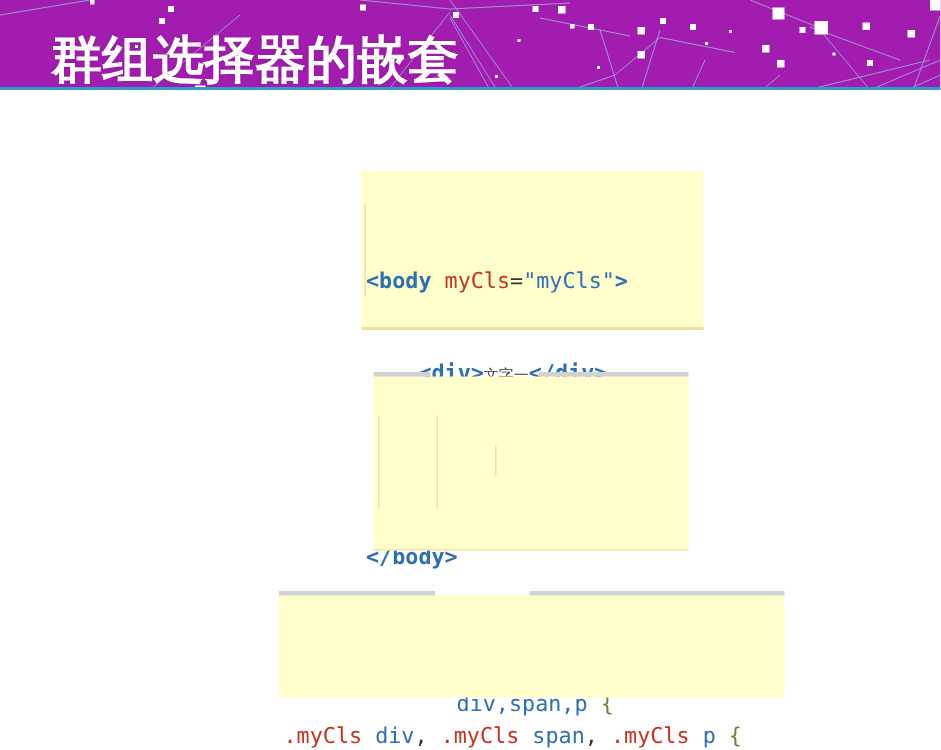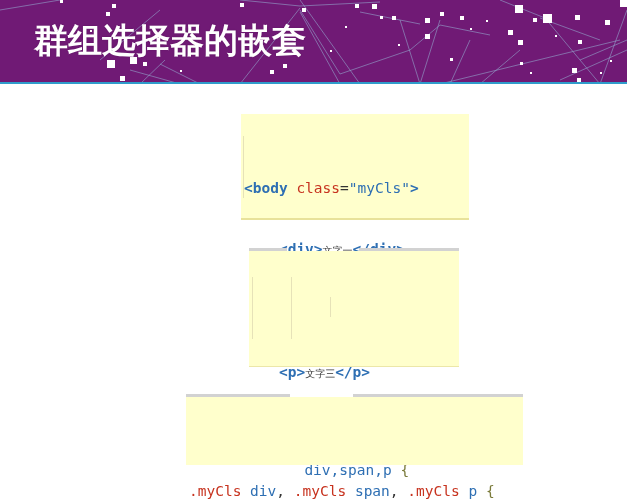--- a/index.html
+++ b/index.html
@@ -1,21 +1,21 @@
 <!DOCTYPE html>
 <html><head>
   <meta charset="utf-8">
   <style>
     * { margin: 0; padding: 0; box-sizing: border-box; }
     html, body { width: 627px; height: 500px; background: #ffffff; overflow: hidden; }
     body { position: relative; font-family: "DejaVu Sans", sans-serif; }
 
     .header {
-      position: absolute; left: 0; top: 0; width: 627px; height: 84px;
-      background: #701a75;
+      position: absolute; left: 0; top: 0; width: 627px; height: 60px;
+      background: #a21caf;
       overflow: hidden;
       border-bottom: 2px solid #2f9ccb;
     }
     .header svg.net { position: absolute; left: 0; top: 0; }
     .header .title {
       position: absolute; left: 34px; top: 18px;
       color: #ffffff;
       font-family: "DejaVu Sans", sans-serif;
       font-size: 34px; font-weight: bold;
       letter-spacing: 0px;
@@ -128,24 +128,23 @@
       <rect x="180" y="70" width="2" height="2"></rect>
       <rect x="330" y="50" width="2" height="2"></rect>
       <rect x="398" y="44" width="2" height="2"></rect>
     </g>
   </svg>
   <div class="title">群组选择器的嵌套</div>
 </div>
 
 <div class="codebox" id="box1">
   <div class="guide" style="left:2px; top:22px; height:62px;"></div>
-  <div class="line"><span class="c-tag">&lt;body</span><span class="c-attr"> class</span><span class="c-val">=</span><span class="c-str">"myCls"</span><span class="c-tag">&gt;</span></div>
+  <div class="line"><span class="c-tag">&lt;body</span><span class="c-attr"> myCls</span><span class="c-val">=</span><span class="c-str">"myCls"</span><span class="c-tag">&gt;</span></div>
   <div class="line">    <span class="c-tag">&lt;div&gt;</span><span class="c-text">文字一</span><span class="c-tag">&lt;/div&gt;</span></div>
   <div class="line">    <span class="c-tag">&lt;span&gt;</span><span class="c-text">文字二</span><span class="c-tag">&lt;/span&gt;</span></div>
-  <div class="line">    <span class="c-tag">&lt;p&gt;</span><span class="c-text">文字三</span><span class="c-tag">&lt;/p&gt;</span></div>
   <div class="line"><span class="c-tag">&lt;/body&gt;</span></div>
   <div class="bottom-rule"></div>
 </div>
 
 <div class="codebox" id="box2">
   <div class="tabbar" style="left:0; width:38px;"></div>
   <div class="tabbar" style="left:110px; width:100px;"></div>
   <div class="guide" style="left:3px; top:26px; height:62px;"></div>
   <div class="guide" style="left:42px; top:26px; height:62px;"></div>
   <div class="guide" style="left:81px; top:46px; height:20px;"></div>

